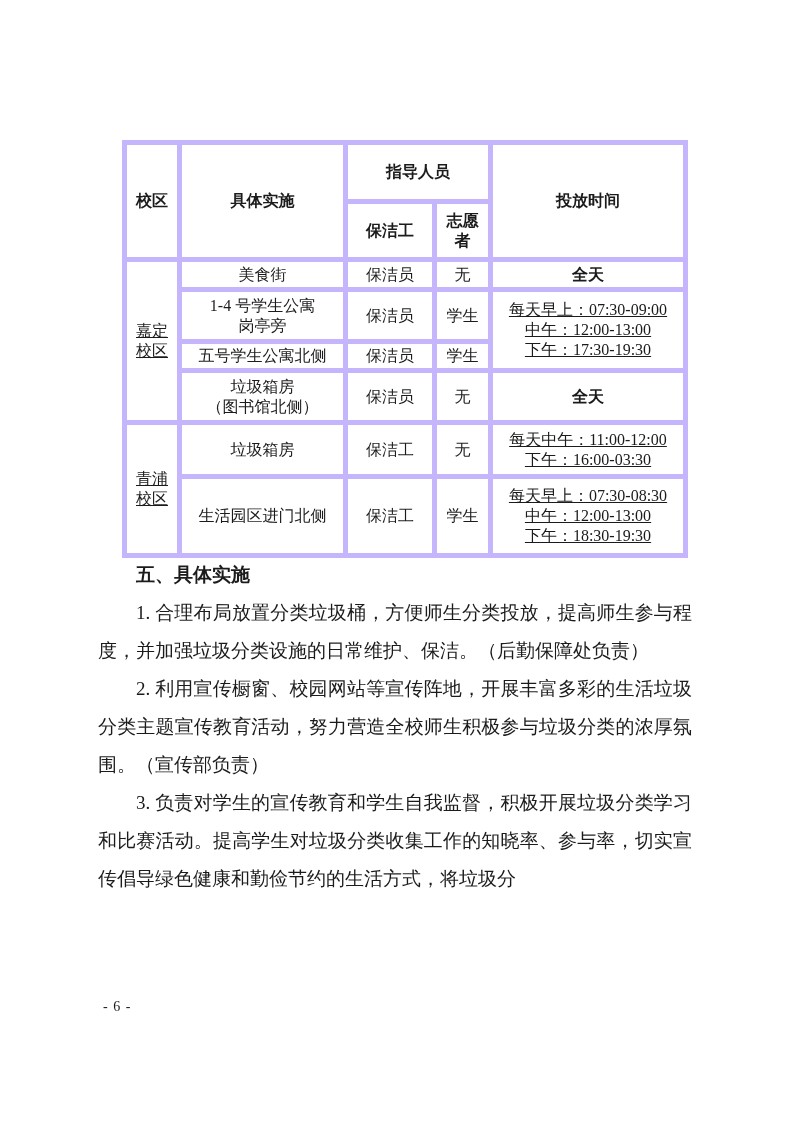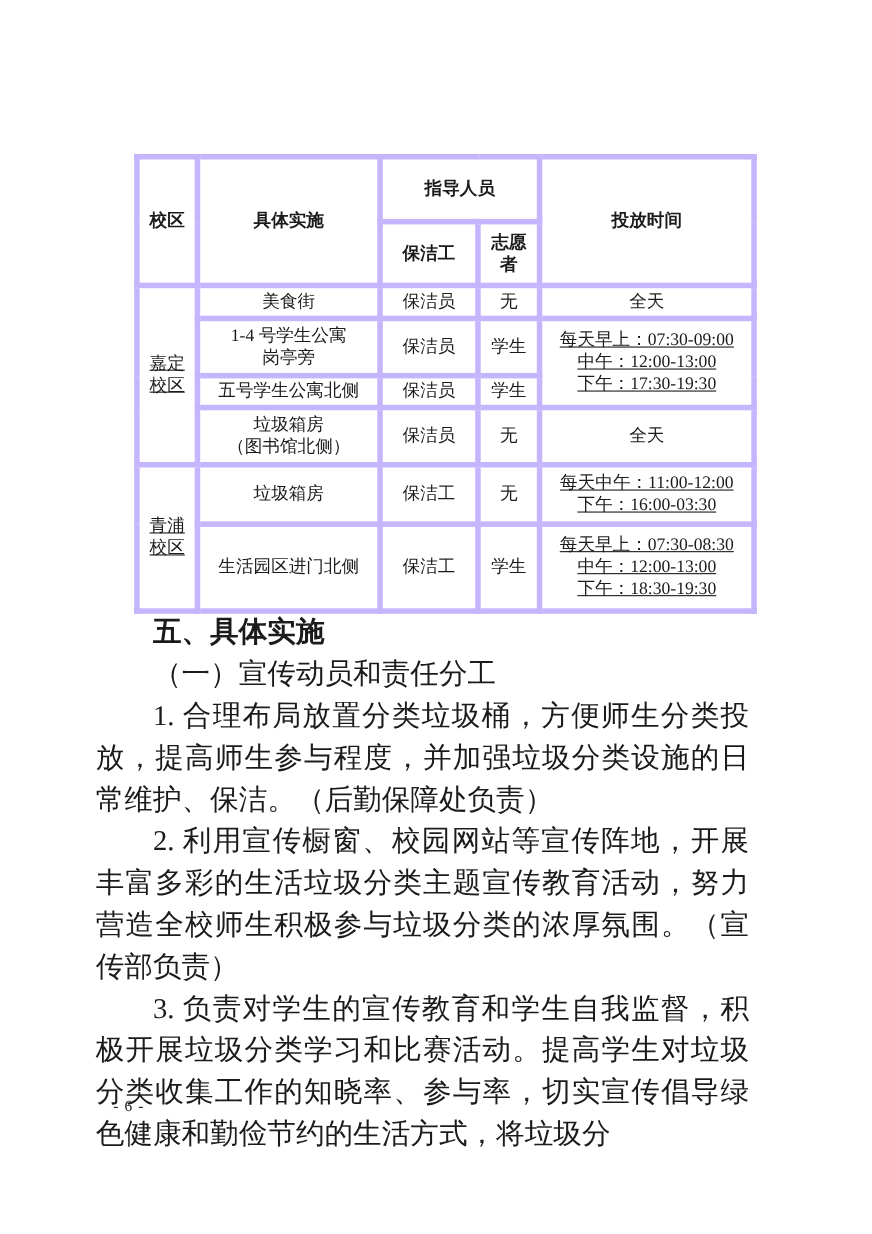--- a/index.html
+++ b/index.html
@@ -42,37 +42,38 @@
   td.campus { line-height: 58px; padding: 0; text-decoration: underline; }
   td.time {
     line-height: 26px;
     text-align: right;
     padding-right: 4px;
     text-decoration: underline;
   }
   td.time-center {
     line-height: 26px;
     text-align: center;
+    font-weight: bold;
   }
   tr.hr1 { height: 59px; }
   tr.hr2 { height: 58px; }
   tr.r1 { height: 30px; }
   tr.r2 { height: 52px; margin-top: 37px; }
   tr.r3 { height: 29px; }
   tr.r4 { height: 52px; }
   tr.r5 { height: 54px; }
   tr.r6 { height: 79px; }
 
   
   .content {
     position: absolute;
-    left: 87px;
+    left: 98px;
     top: 556px;
     width: 594px;
-    font-size: 26px;
+    font-size: 19px;
     line-height: 38px;
     text-align: justify;
     word-break: break-all;
   }
   .content p {
     margin: 0;
     text-indent: 2em;
   }
   .content p.heading { font-weight: bold; }
 
@@ -155,21 +156,20 @@
         <td>学生</td>
         <td class="time">每天早上：07:30-08:30
 中午：12:00-13:00
 下午：18:30-19:30</td>
       </tr>
     </tbody>
   </table>
 
   <div class="content">
     <p class="heading">五、具体实施</p>
-    <p>（一）宣传动员和责任分工</p>
     <p>1. 合理布局放置分类垃圾桶，方便师生分类投放，提高师生参与程度，并加强垃圾分类设施的日常维护、保洁。（后勤保障处负责）</p>
     <p>2. 利用宣传橱窗、校园网站等宣传阵地，开展丰富多彩的生活垃圾分类主题宣传教育活动，努力营造全校师生积极参与垃圾分类的浓厚氛围。（宣传部负责）</p>
     <p>3. 负责对学生的宣传教育和学生自我监督，积极开展垃圾分类学习和比赛活动。提高学生对垃圾分类收集工作的知晓率、参与率，切实宣传倡导绿色健康和勤俭节约的生活方式，将垃圾分</p>
   </div>
 
   <div class="page-num">- 6 -</div>
 
 </div>
 
 </body></html>

